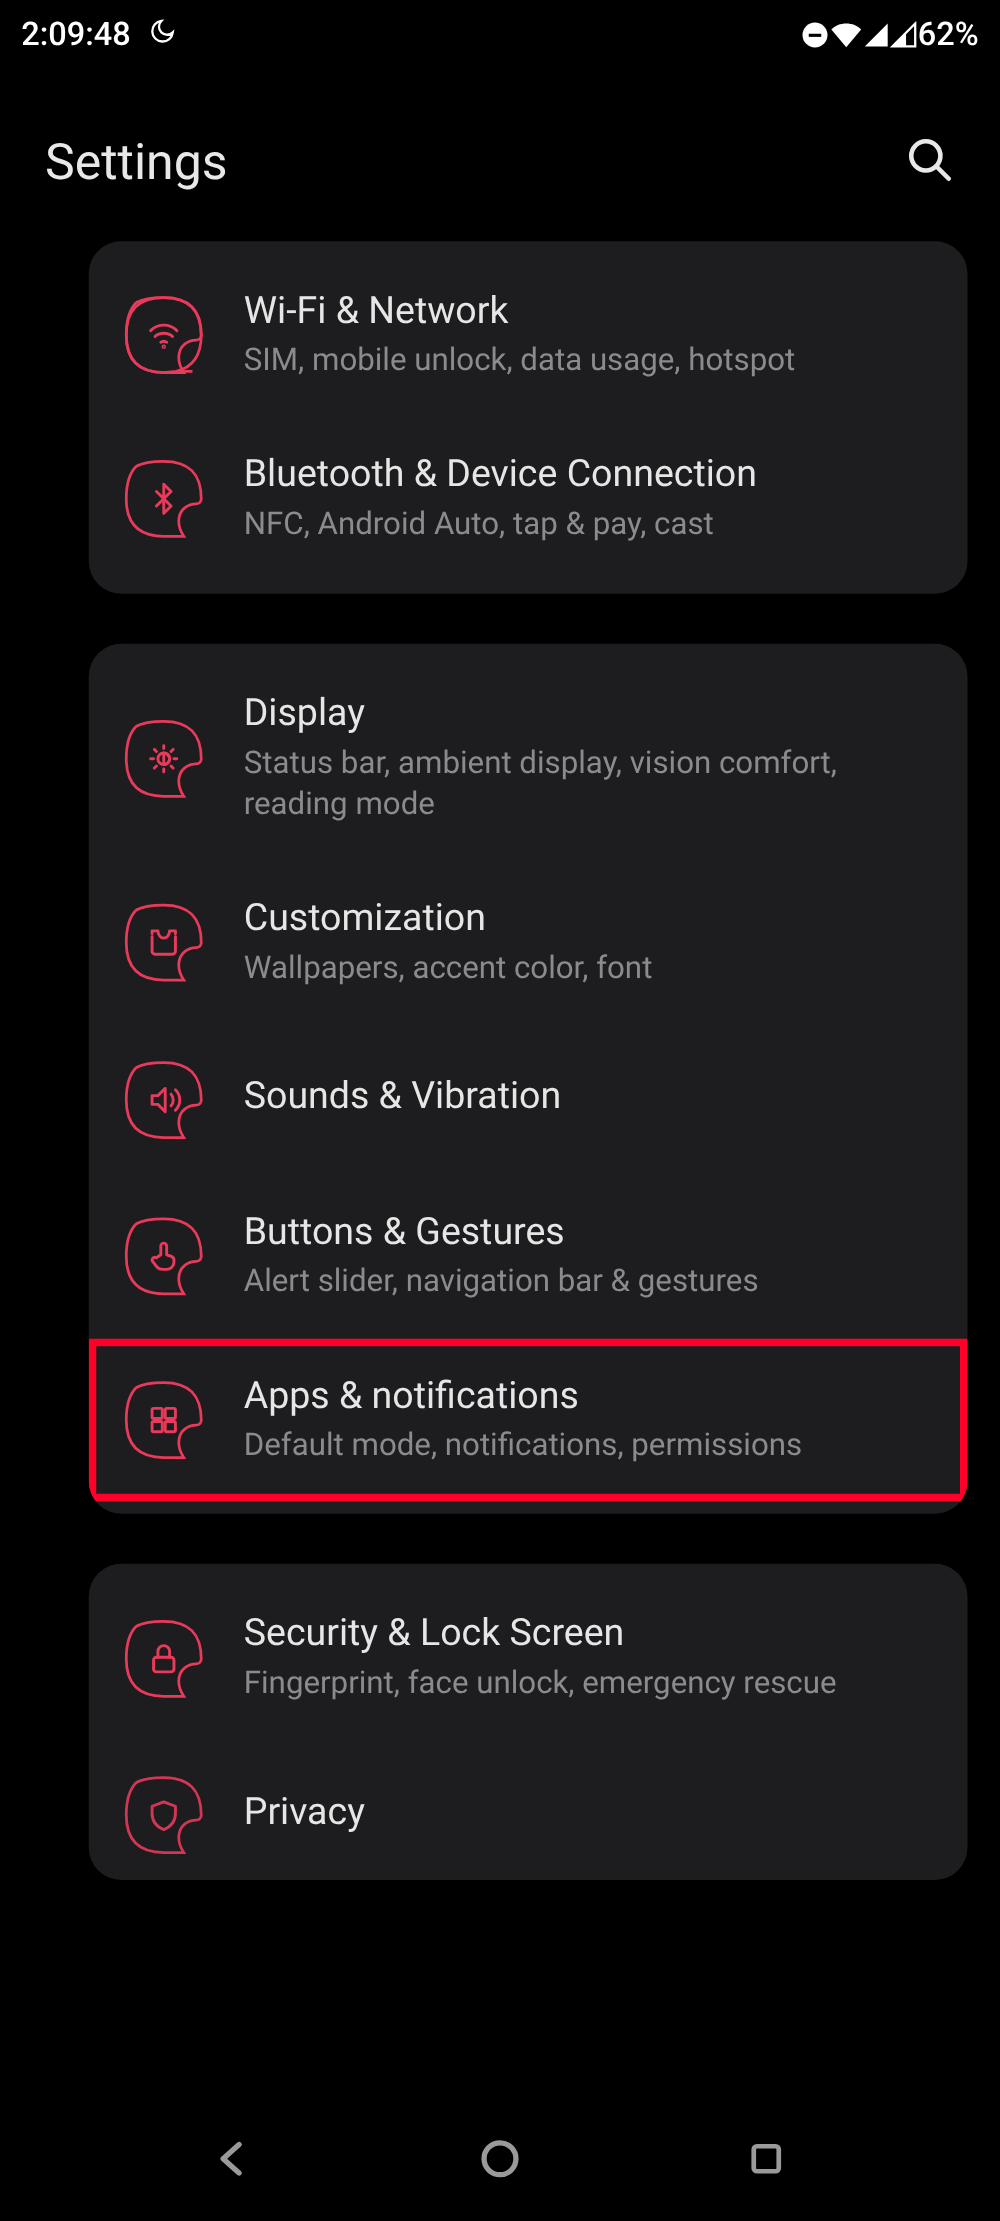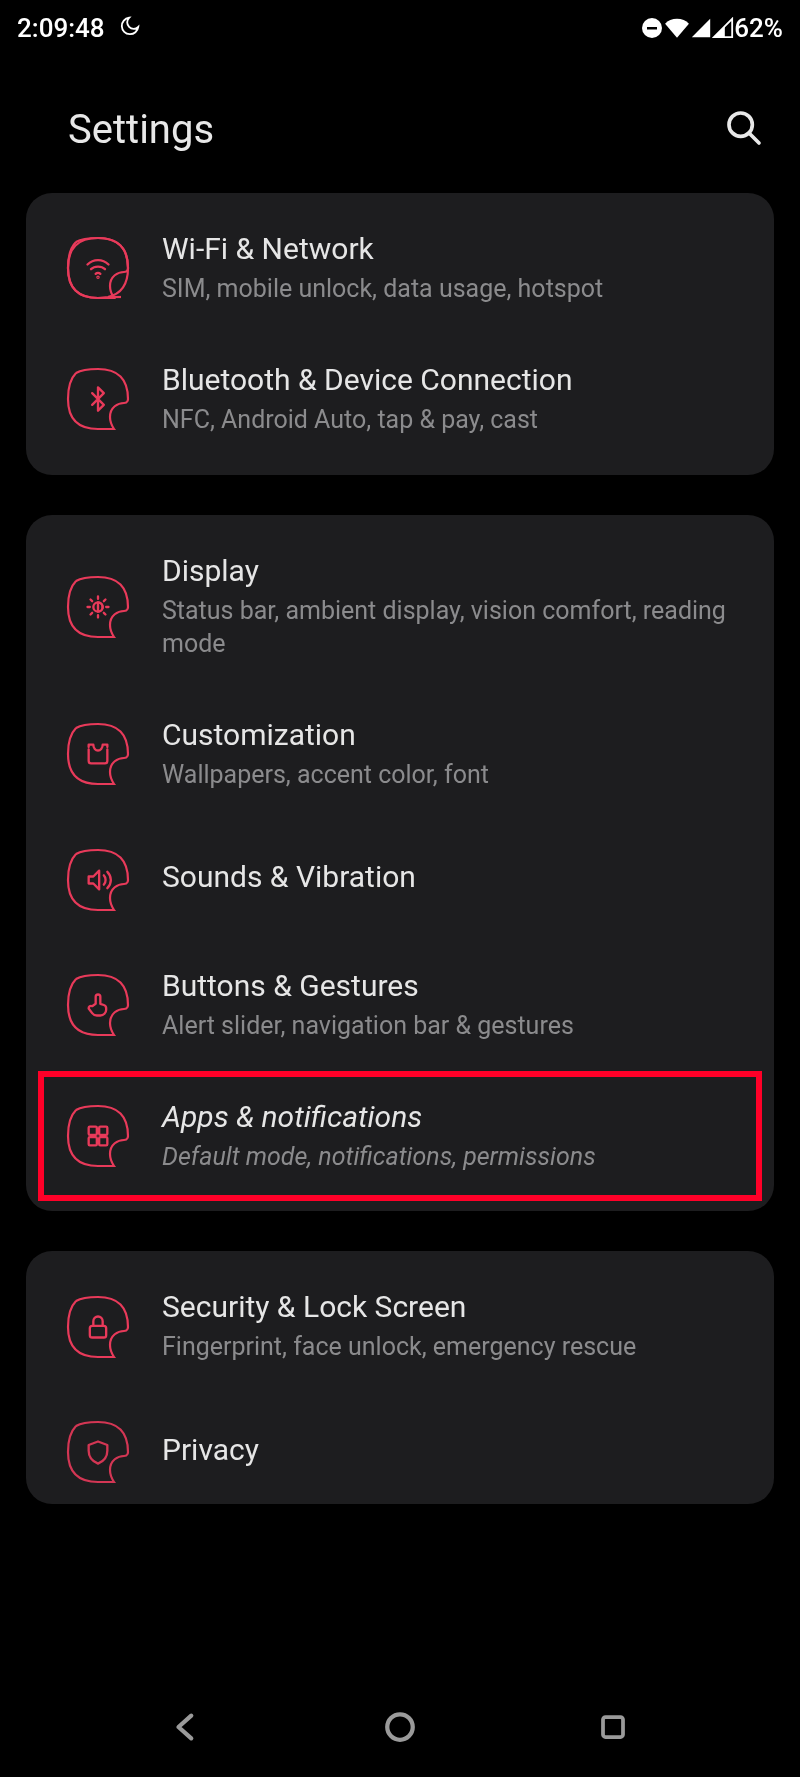--- a/index.html
+++ b/index.html
@@ -28,43 +28,42 @@
   .header {
     display: flex;
     align-items: center;
     justify-content: space-between;
     padding: 50px 36px 40px 36px;
   }
   .header-title {
     font-size: 40px;
     font-weight: 400;
     color: #e8e8e8;
-    margin-left: 32px;
   }
   .content {
     padding: 0 26px;
   }
   .card {
     background: #1d1d1f;
     border-radius: 26px;
     margin-bottom: 40px;
-    padding: 10px 12px;
+    padding: 10px 0;
     overflow: hidden;
+    margin-left: 45px;
   }
   .item {
     display: flex;
     align-items: center;
     padding: 28px 28px;
     gap: 32px;
     position: relative;
   }
   .item.highlighted {
     outline: 6px solid #ff0028;
     outline-offset: -6px;
-    font-style: italic;
   }
   .icon-wrap {
     width: 64px;
     height: 64px;
     flex-shrink: 0;
     display: flex;
     align-items: center;
     justify-content: center;
     position: relative;
   }

